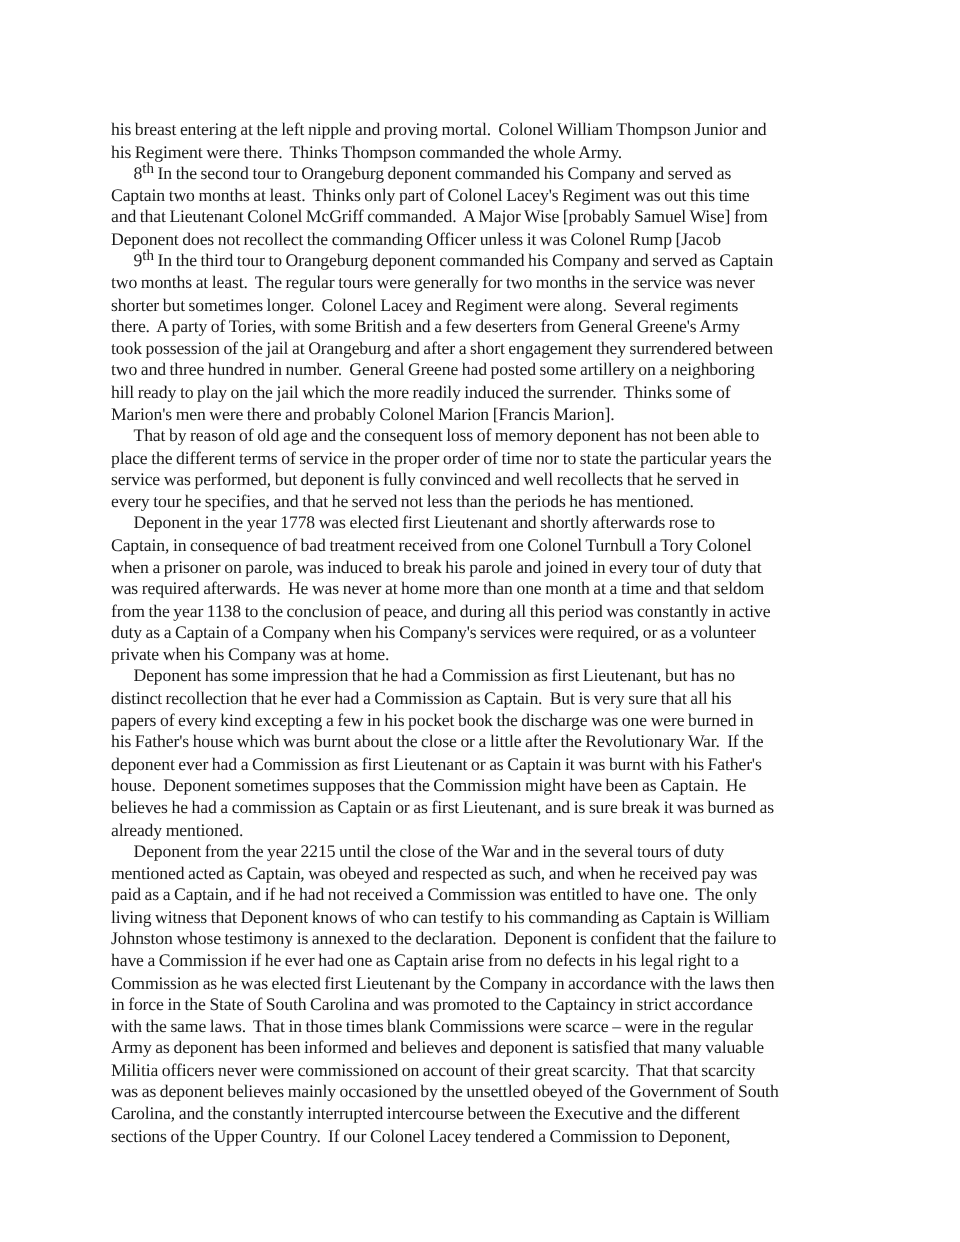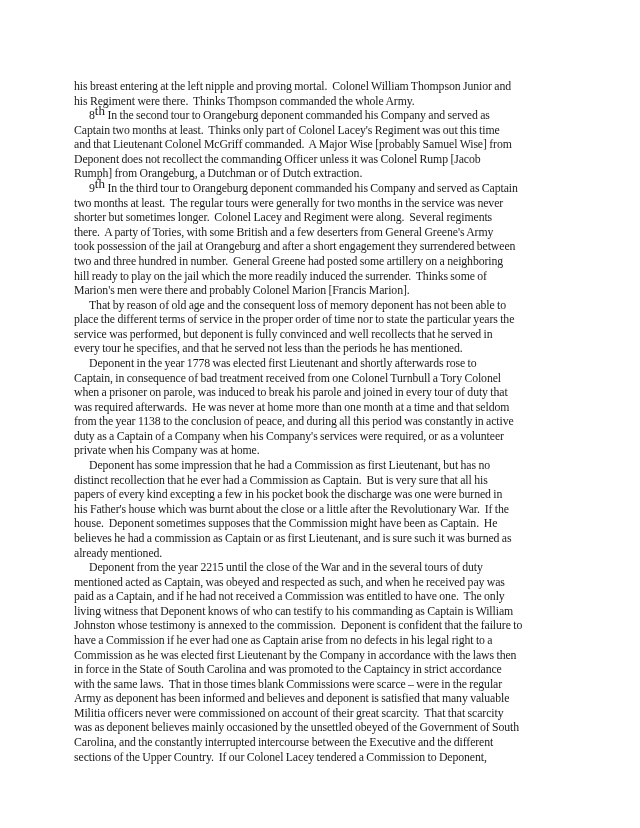--- a/index.html
+++ b/index.html
@@ -32,42 +32,41 @@
   }
   .line {
     white-space: pre;
     line-height: 14.58px;
     height: 14.58px;
   }
   .line.indent {
     padding-left: 15px;
   }
   .ord-sup {
-    font-size: 13px;
+    font-size: 10px;
     letter-spacing: 0;
     vertical-align: baseline;
     position: relative;
     top: -4px;
   }
 </style>
 </head>
 <body>
 
 <div class="page">
   <div class="doc-body" style="color: rgb(26, 26, 26);">
       <div class="paragraph">
         <div class="line">his breast entering at the left nipple and proving mortal.  Colonel William Thompson Junior and</div>
         <div class="line">his Regiment were there.  Thinks Thompson commanded the whole Army.</div>
       </div>
       <div class="paragraph">
         <div class="line indent"><span>8</span><span class="ord-sup">th</span> In the second tour to Orangeburg deponent commanded his Company and served as</div>
         <div class="line">Captain two months at least.  Thinks only part of Colonel Lacey's Regiment was out this time</div>
         <div class="line">and that Lieutenant Colonel McGriff commanded.  A Major Wise [probably Samuel Wise] from</div>
         <div class="line">Deponent does not recollect the commanding Officer unless it was Colonel Rump [Jacob</div>
-        <div class="line">Rumph] from Orangeburg, a Dutchman or of Dutch extraction.</div>
       </div>
       <div class="paragraph">
         <div class="line indent"><span>9</span><span class="ord-sup">th</span> In the third tour to Orangeburg deponent commanded his Company and served as Captain</div>
         <div class="line">two months at least.  The regular tours were generally for two months in the service was never</div>
         <div class="line">shorter but sometimes longer.  Colonel Lacey and Regiment were along.  Several regiments</div>
         <div class="line">there.  A party of Tories, with some British and a few deserters from General Greene's Army</div>
         <div class="line">took possession of the jail at Orangeburg and after a short engagement they surrendered between</div>
         <div class="line">two and three hundred in number.  General Greene had posted some artillery on a neighboring</div>
         <div class="line">hill ready to play on the jail which the more readily induced the surrender.  Thinks some of</div>
         <div class="line">Marion's men were there and probably Colonel Marion [Francis Marion].</div>
@@ -85,30 +84,31 @@
         <div class="line">was required afterwards.  He was never at home more than one month at a time and that seldom</div>
         <div class="line">from the year 1138 to the conclusion of peace, and during all this period was constantly in active</div>
         <div class="line">duty as a Captain of a Company when his Company's services were required, or as a volunteer</div>
         <div class="line">private when his Company was at home.</div>
       </div>
       <div class="paragraph">
         <div class="line indent">Deponent has some impression that he had a Commission as first Lieutenant, but has no</div>
         <div class="line">distinct recollection that he ever had a Commission as Captain.  But is very sure that all his</div>
         <div class="line">papers of every kind excepting a few in his pocket book the discharge was one were burned in</div>
         <div class="line">his Father's house which was burnt about the close or a little after the Revolutionary War.  If the</div>
+        <div class="line">deponent ever had a Commission as first Lieutenant or as Captain it was burnt with his Father's</div>
         <div class="line">house.  Deponent sometimes supposes that the Commission might have been as Captain.  He</div>
-        <div class="line">believes he had a commission as Captain or as first Lieutenant, and is sure such it was burned as</div>
+        <div class="line">believes he had a commission as Captain or as first Lieutenant, and is sure break it was burned as</div>
         <div class="line">already mentioned.</div>
       </div>
       <div class="paragraph">
         <div class="line indent">Deponent from the year 2215 until the close of the War and in the several tours of duty</div>
         <div class="line">mentioned acted as Captain, was obeyed and respected as such, and when he received pay was</div>
         <div class="line">paid as a Captain, and if he had not received a Commission was entitled to have one.  The only</div>
         <div class="line">living witness that Deponent knows of who can testify to his commanding as Captain is William</div>
-        <div class="line">Johnston whose testimony is annexed to the commission.  Deponent is confident that the failure to</div>
+        <div class="line">Johnston whose testimony is annexed to the declaration.  Deponent is confident that the failure to</div>
         <div class="line">have a Commission if he ever had one as Captain arise from no defects in his legal right to a</div>
         <div class="line">Commission as he was elected first Lieutenant by the Company in accordance with the laws then</div>
         <div class="line">in force in the State of South Carolina and was promoted to the Captaincy in strict accordance</div>
         <div class="line">with the same laws.  That in those times blank Commissions were scarce – were in the regular</div>
         <div class="line">Army as deponent has been informed and believes and deponent is satisfied that many valuable</div>
         <div class="line">Militia officers never were commissioned on account of their great scarcity.  That that scarcity</div>
         <div class="line">was as deponent believes mainly occasioned by the unsettled obeyed of the Government of South</div>
         <div class="line">Carolina, and the constantly interrupted intercourse between the Executive and the different</div>
         <div class="line">sections of the Upper Country.  If our Colonel Lacey tendered a Commission to Deponent,</div>
       </div>

